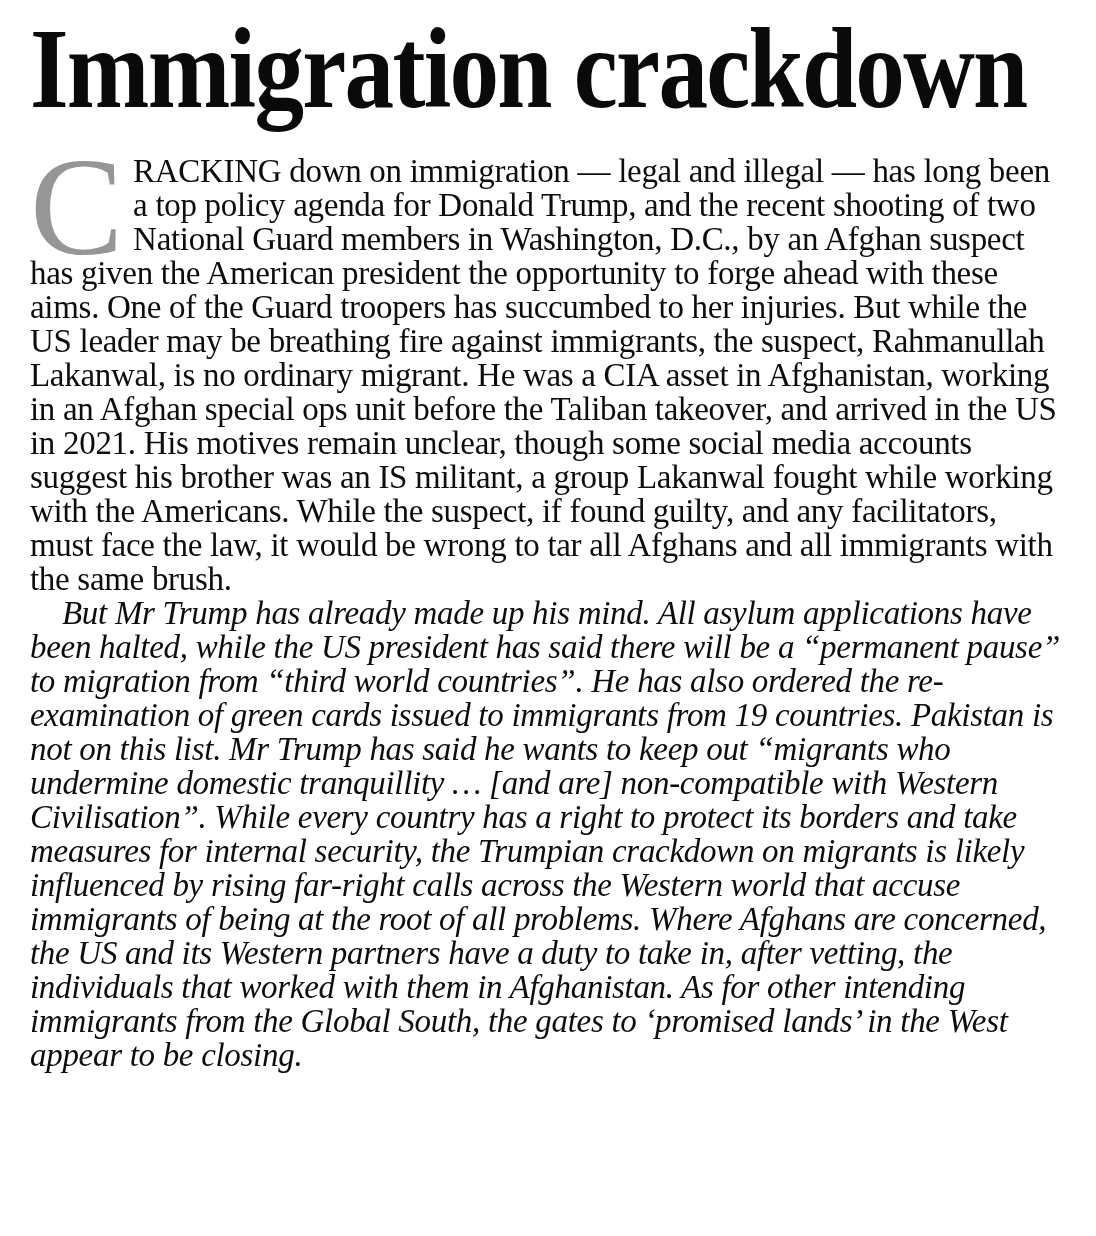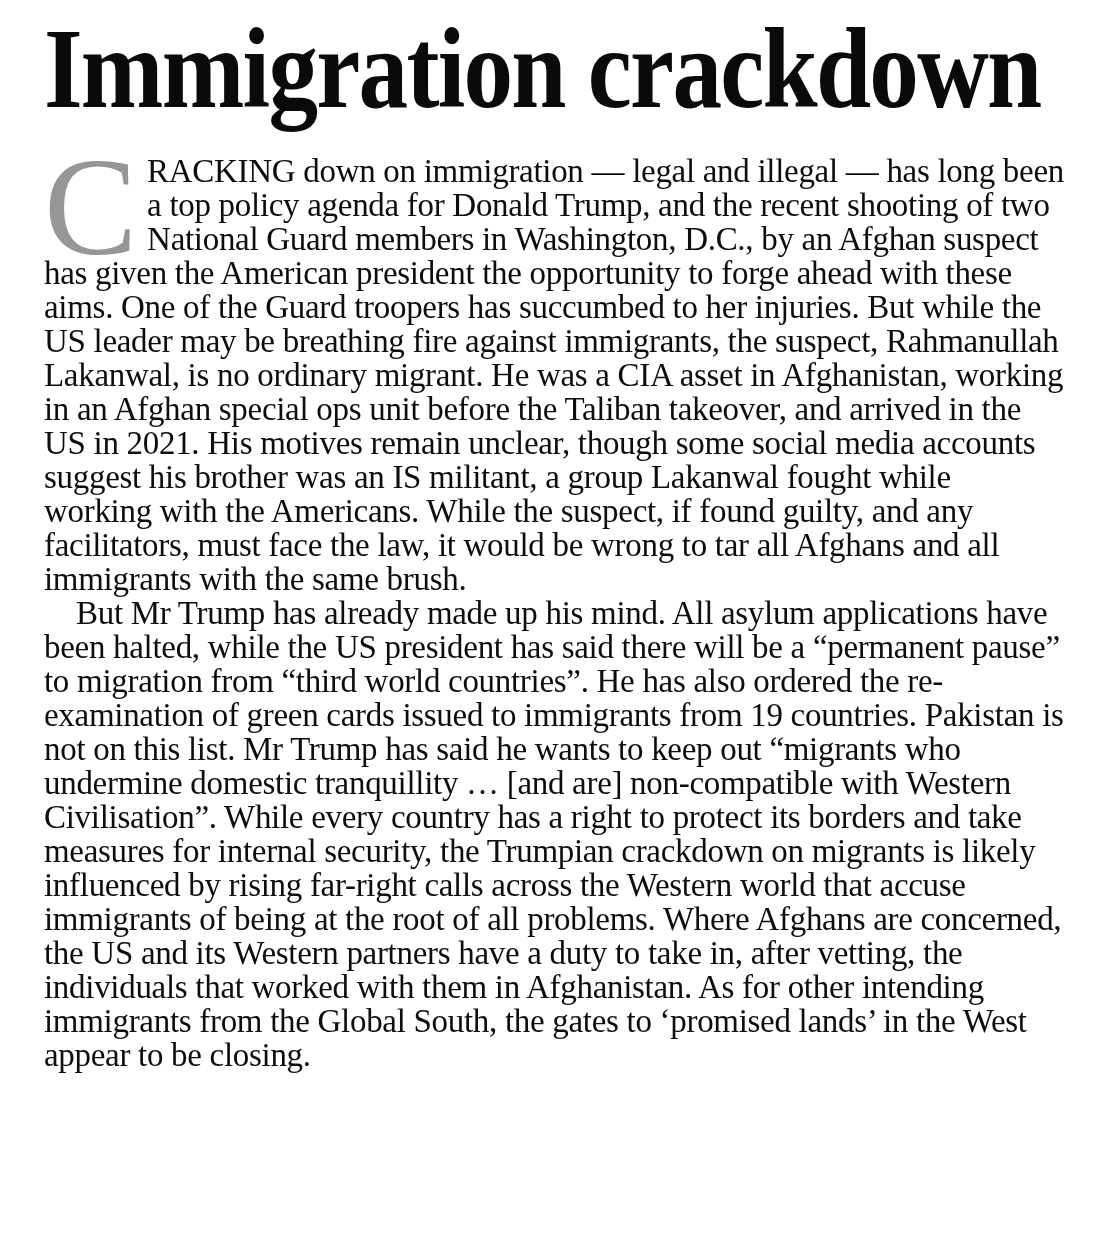--- a/index.html
+++ b/index.html
@@ -10,21 +10,21 @@
   }
   body {
     width: 1096px;
     height: 1236px;
     overflow: hidden;
     font-family: "Liberation Serif", serif;
   }
   .page {
     width: 1096px;
     height: 1052px;
-    padding: 10px 30px 0 44px;
+    padding: 10px 30px 0 30px;
     background: #ffffff;
   }
   .title {
     margin: 0 0 26px 0;
     font-size: 114px;
     line-height: 118px;
     font-weight: bold;
     color: #0a0a0a;
     letter-spacing: -2px;
     white-space: nowrap;
@@ -43,20 +43,21 @@
     float: left;
     font-size: 140px;
     line-height: 98px;
     height: 98px;
     margin: 4px 10px 0 0;
     color: #969696;
     font-weight: normal;
   }
   .para.indent {
     text-indent: 32px;
+    font-style: italic;
   }
 </style>
 </head>
 <body>
 
 <div class="page">
   <article>
     <h1 class="title">Immigration crackdown</h1>
 
     <p class="para lede"><span class="dropcap">C</span><span>RACKING down on immigration — legal and illegal — has long been a top policy agenda for Donald Trump, and the recent shooting of two National Guard members in Washington, D.C., by an Afghan suspect has given the American president the opportunity to forge ahead with these aims. One of the Guard troopers has succumbed to her injuries. But while the US leader may be breathing fire against immigrants, the suspect, Rahmanullah Lakanwal, is no ordinary migrant. He was a CIA asset in Afghanistan, working in an Afghan special ops unit before the Taliban takeover, and arrived in the US in 2021. His motives remain unclear, though some social media accounts suggest his brother was an IS militant, a group Lakanwal fought while working with the Americans. While the suspect, if found guilty, and any facilitators, must face the law, it would be wrong to tar all Afghans and all immigrants with the same brush.</span></p>

